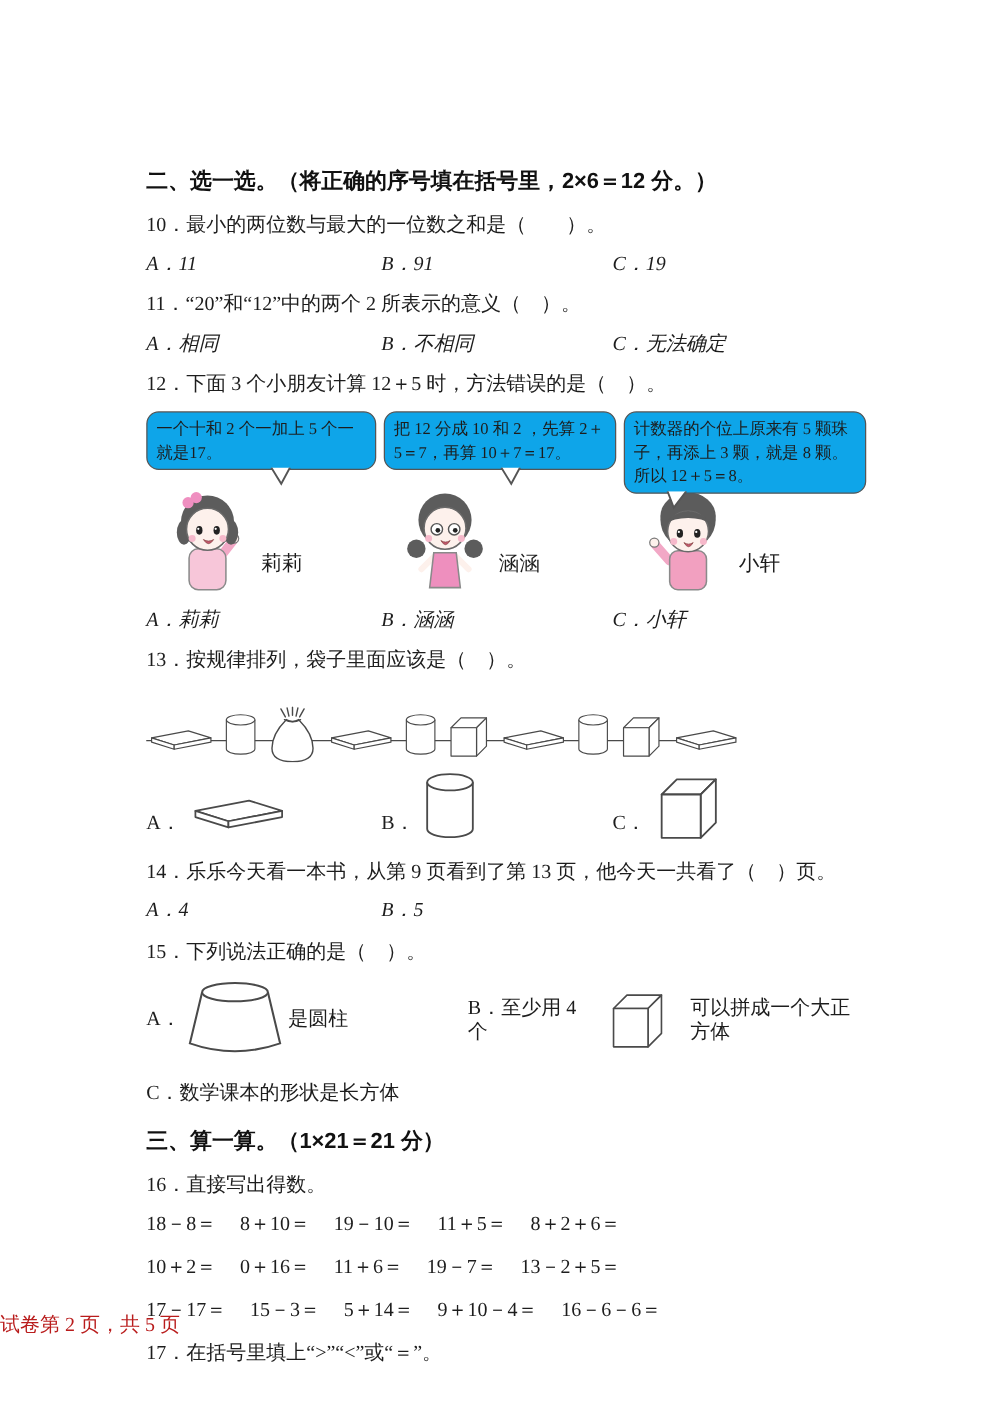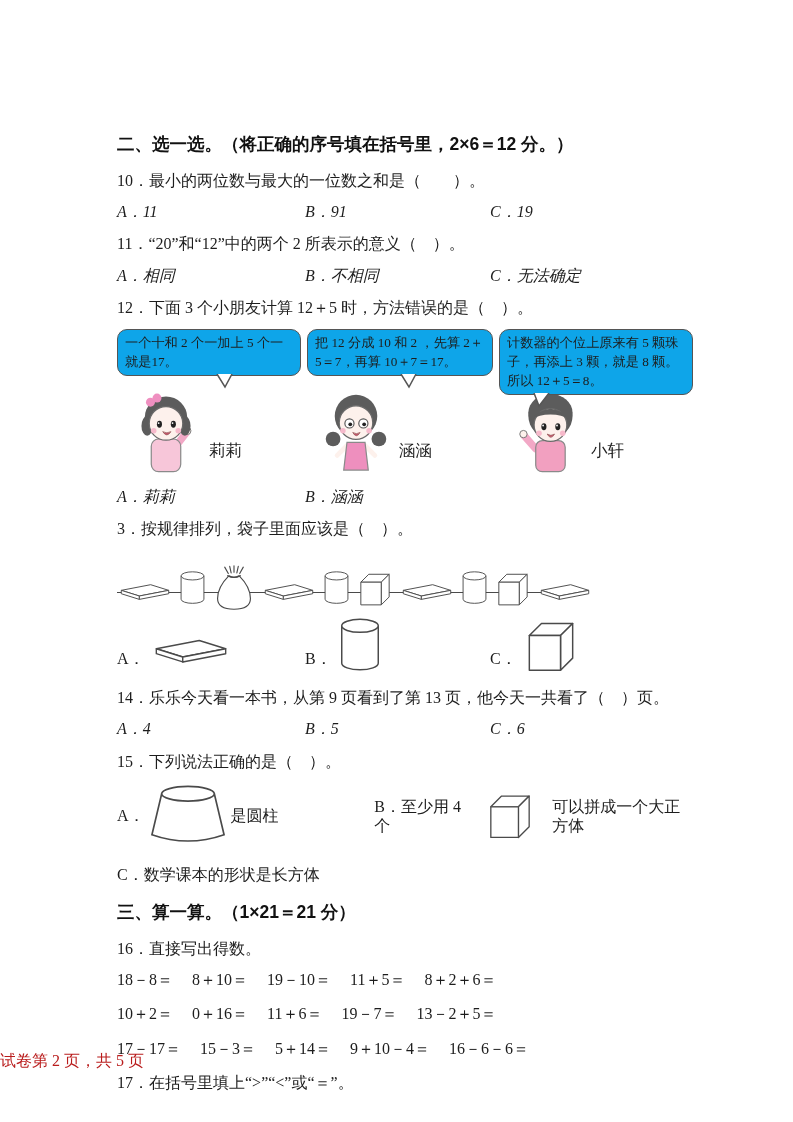--- a/index.html
+++ b/index.html
@@ -156,23 +156,24 @@
         <circle cx="73" cy="59" r="3.4" fill="#f6b9cb"></circle>
         <path d="M54,60 Q58.5,68 63,60 Q58.5,63 54,60 Z" fill="#c9586f" stroke="#8a4a4a" stroke-width="0.8"></path>
       </svg>
       <span class="kid-name">小轩</span>
     </div>
   </div>
 
   <div class="optrow">
     <span class="opt">A．莉莉</span>
     <span class="opt">B．涵涵</span>
-  </div>
-
-  <p class="q">3．按规律排列，袋子里面应该是（　）。</p>
+    <span class="opt">C．小轩</span>
+  </div>
+
+  <p class="q">13．按规律排列，袋子里面应该是（　）。</p>
 
   <div class="pattern-strip">
     <div class="strip-line"></div>
 
   <svg class="shape shape-slab" viewBox="0 0 92 32" fill="#fff" stroke="#4a4a4a" stroke-width="1.7" stroke-linejoin="round">
     <path d="M4,13 L56,3 L88,13 L36,23 Z"></path>
     <path d="M4,13 L4,19 L36,29 L36,23 Z"></path>
     <path d="M36,23 L88,13 L88,19 L36,29 Z"></path>
   </svg>
 
@@ -257,21 +258,20 @@
     <path d="M5,18 L41,18 L41,58 L5,58 Z"></path>
   </svg>
 </span>
     </span>
   </div>
 
   <p class="q">14．乐乐今天看一本书，从第 9 页看到了第 13 页，他今天一共看了（　）页。</p>
   <div class="optrow">
     <span class="opt">A．4</span>
     <span class="opt">B．5</span>
-    <span class="opt">C．6</span>
   </div>
 
   <p class="q">15．下列说法正确的是（　）。</p>
   <div class="q15row">
     <span class="q15a">
       <span>A．</span>
       <span class="sh">
   <svg class="shape shape-bucket" viewBox="0 0 80 66" fill="#fff" stroke="#4a4a4a" stroke-width="1.7">
     <path d="M13,10 L3,52 Q40,65 77,52 L67,10"></path>
     <ellipse cx="40" cy="10" rx="27" ry="7.5"></ellipse>

